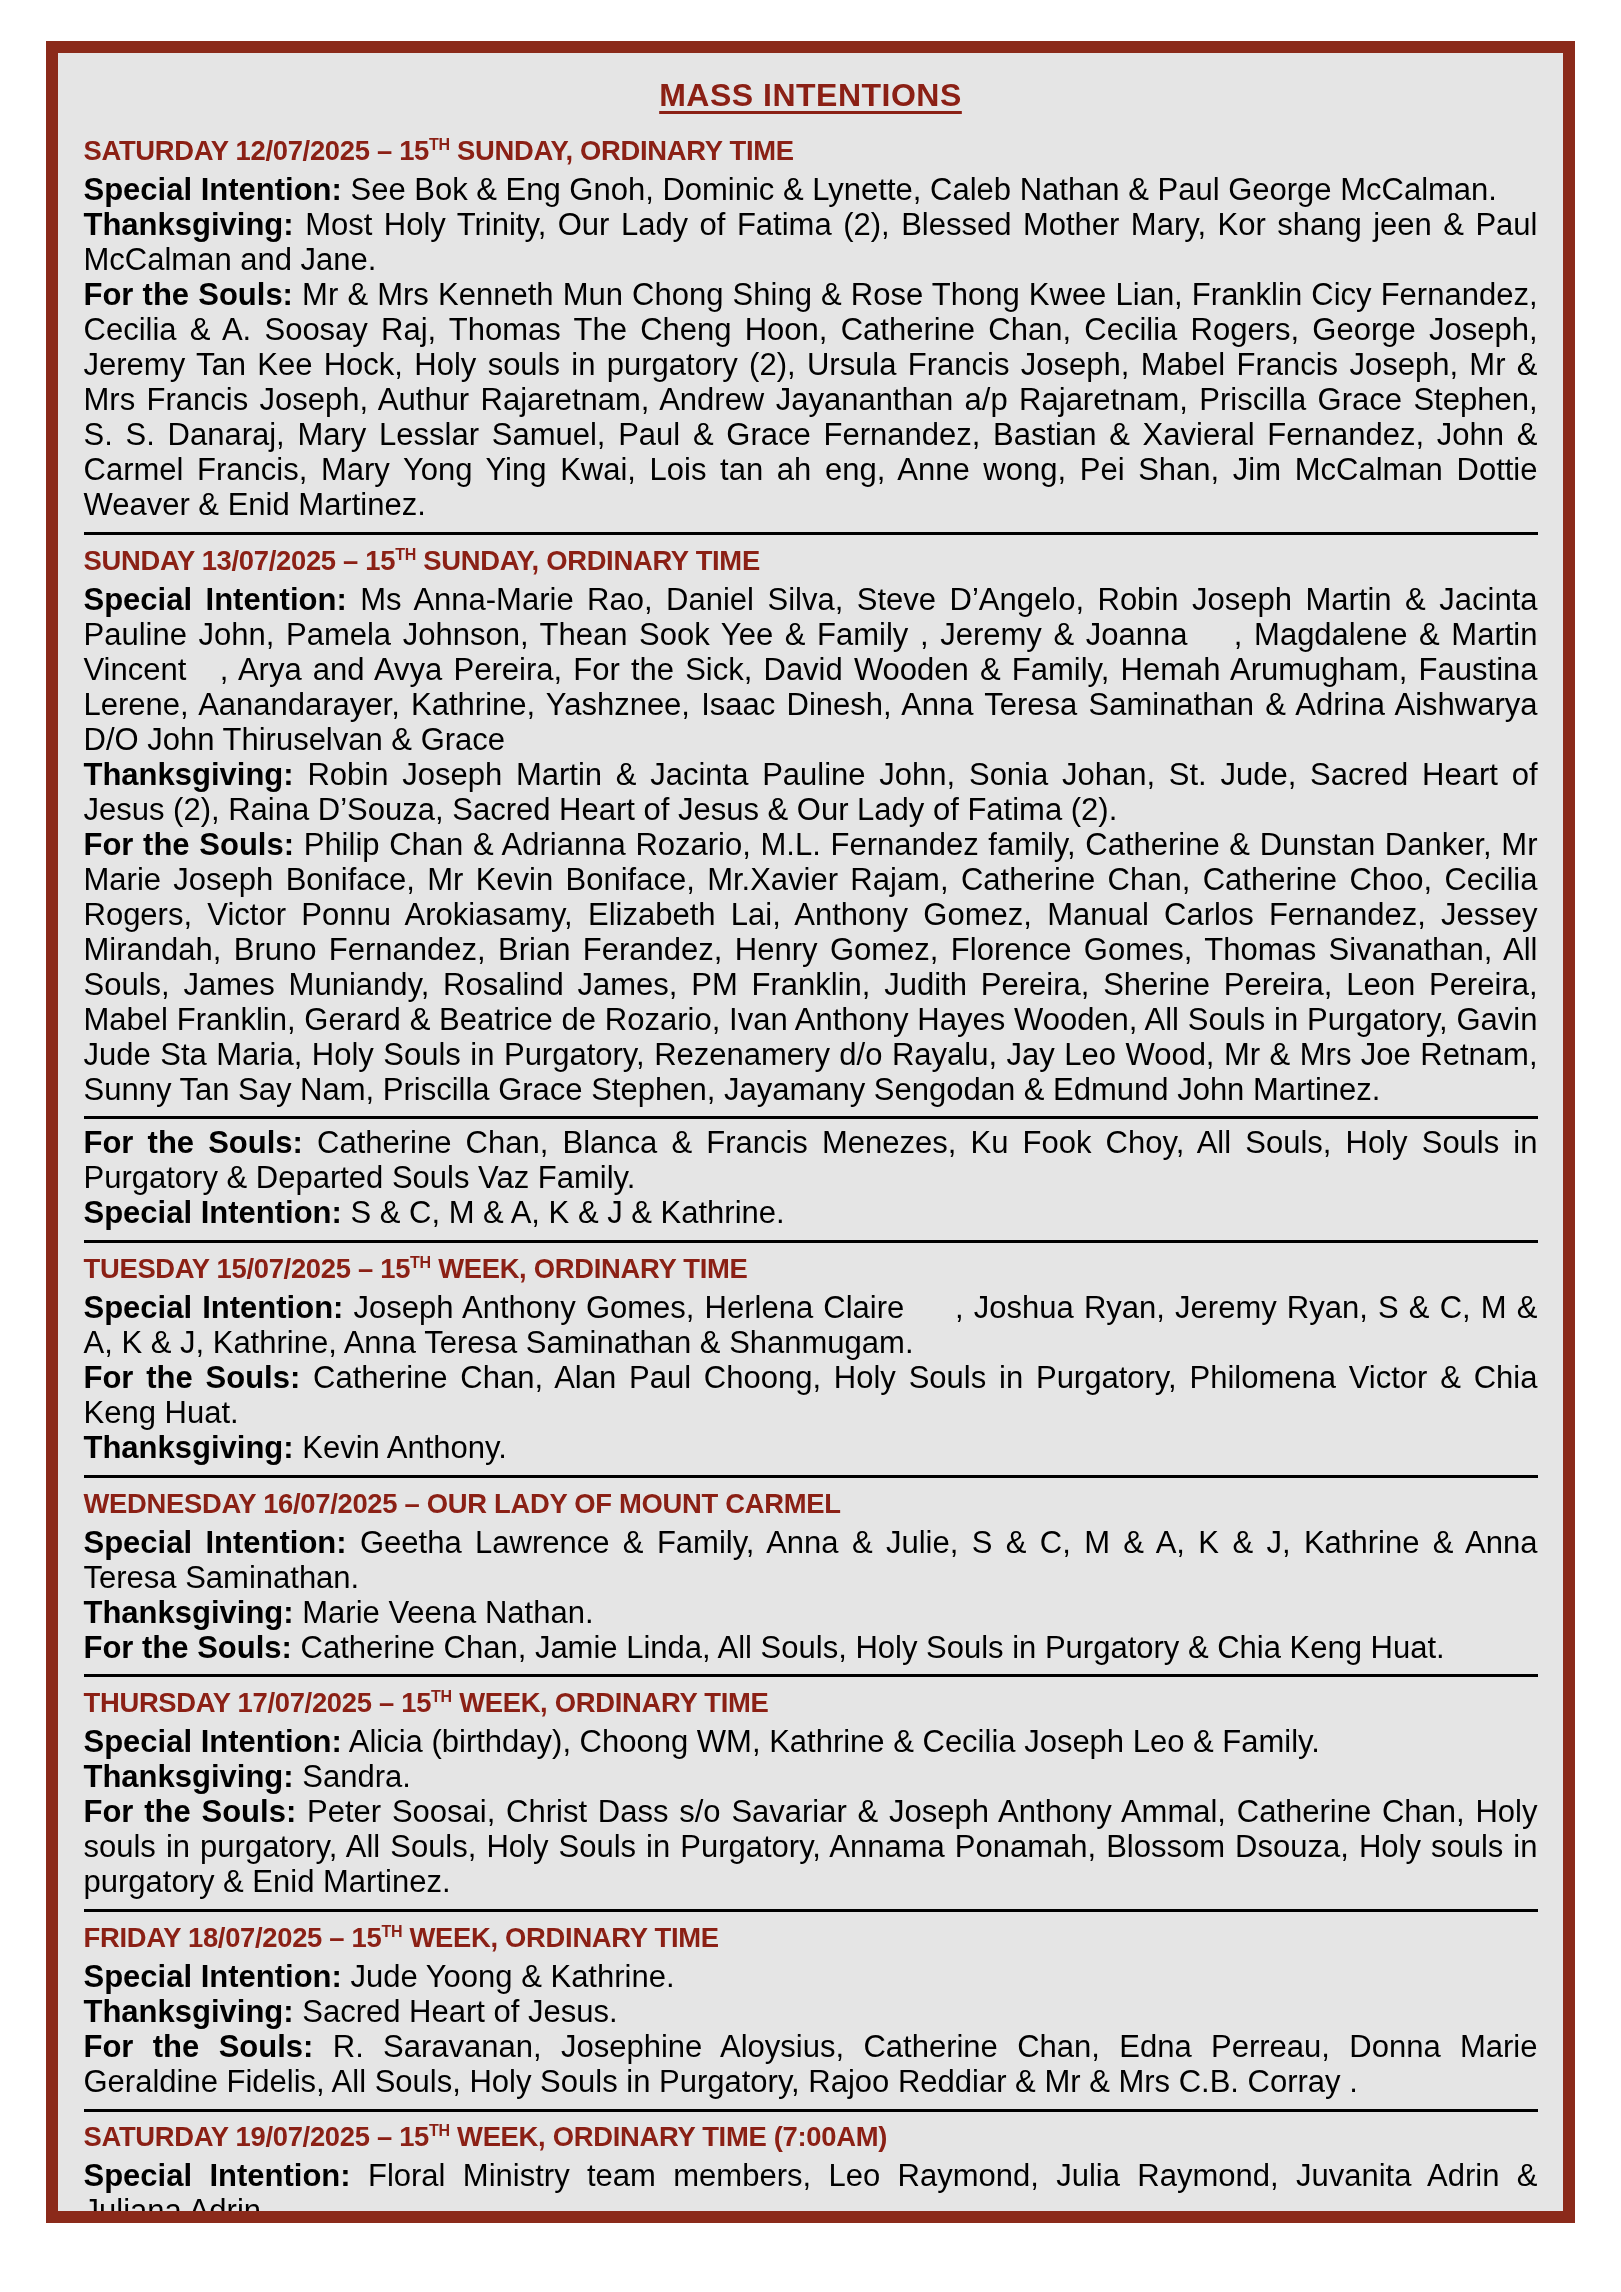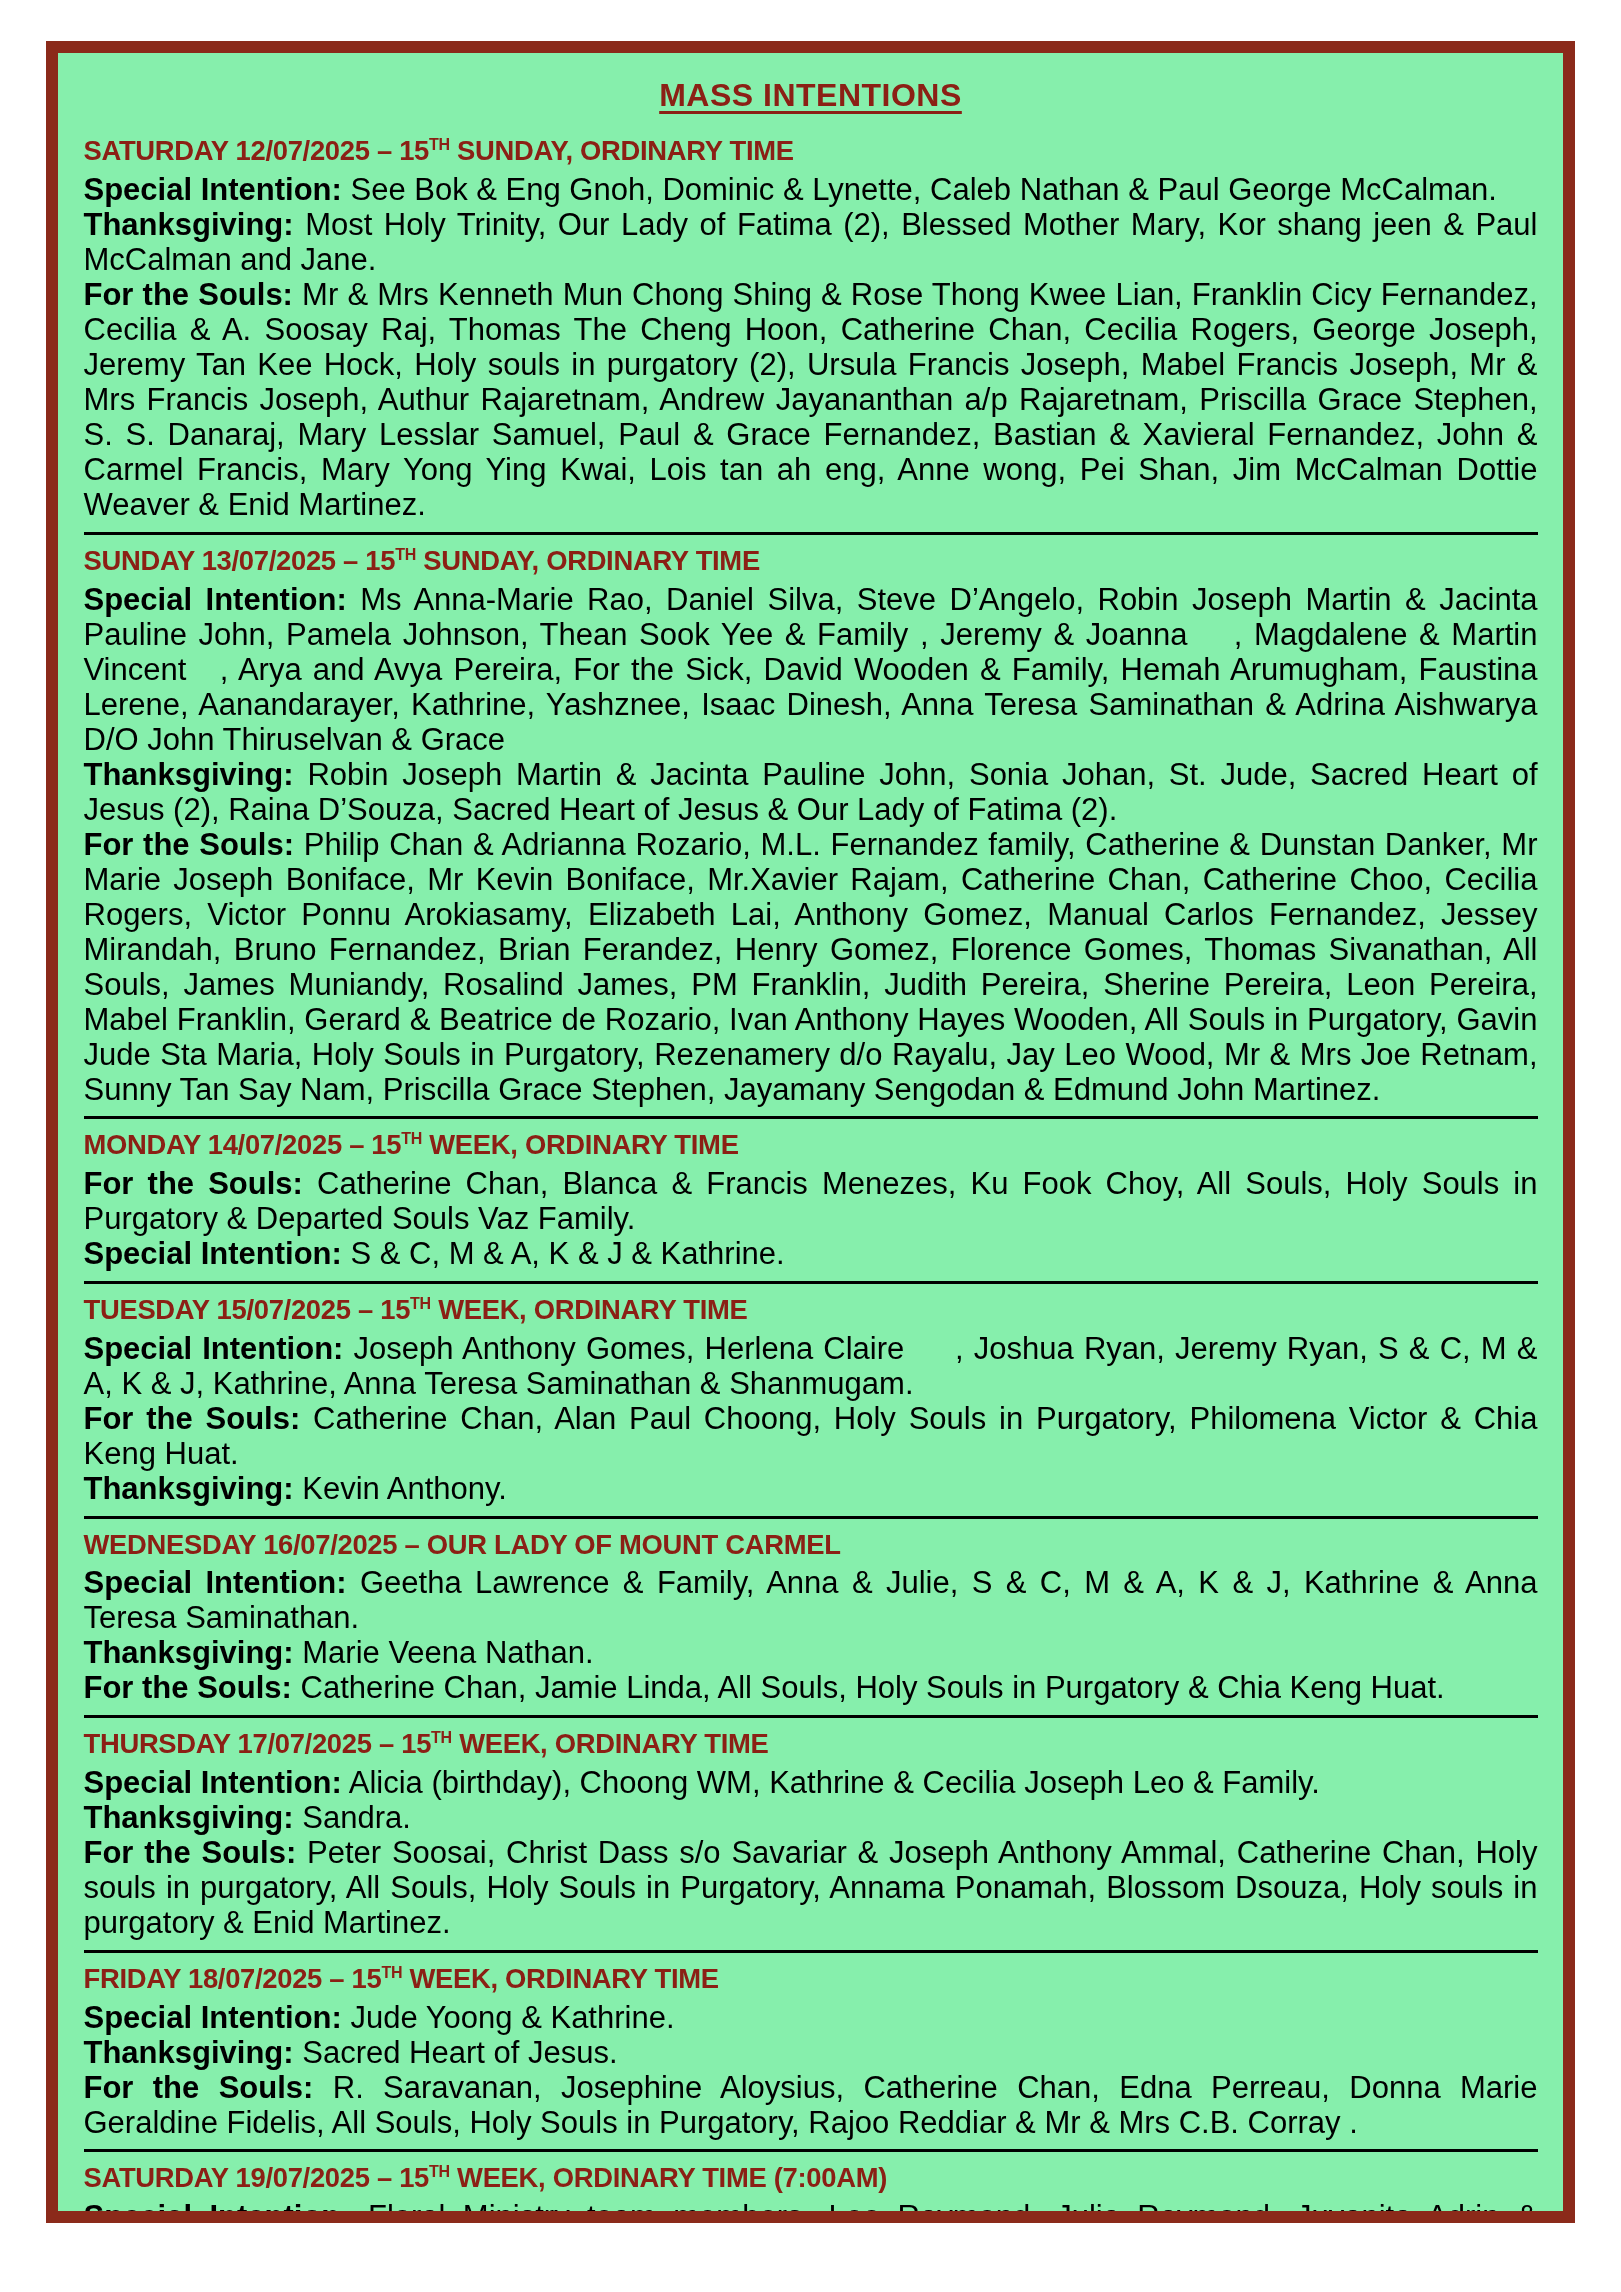--- a/index.html
+++ b/index.html
@@ -13,21 +13,21 @@
     color: var(--text, #000000);
   }
   .frame {
     box-sizing: border-box;
     margin: 41px 46px 8px 46px;
     width: 1529px;
     height: 2182px;
     border: 12.7px solid var(--border, #8b2a1a);
     padding: 11.8px 25.5px 19.6px 25.5px;
     overflow: hidden;
-    background: #86efac;
+    background: #e5e5e5;
   }
   .doc-title {
     text-align: center;
     font-size: 32px;
     font-weight: bold;
     color: var(--accent, #8b2015);
     text-decoration: underline;
     text-decoration-thickness: 2.9px;
     text-underline-offset: 4.9px;
     letter-spacing: 0.5px;
@@ -74,21 +74,20 @@
   </section>
 
   <section class="section">
     <h2 class="heading"><span>SUNDAY 13/07/2025 – 15</span><sup>TH</sup><span> SUNDAY, ORDINARY TIME</span></h2>
     <p class="entry"><strong class="label">Special Intention:</strong> <span>Ms Anna-Marie Rao, Daniel Silva, Steve D’Angelo, Robin Joseph Martin &amp; Jacinta Pauline John, Pamela Johnson, Thean Sook Yee &amp; Family , Jeremy &amp; Joanna&nbsp;&nbsp;&nbsp;&nbsp;, Magdalene &amp; Martin Vincent&nbsp;&nbsp;&nbsp;, Arya and Avya Pereira, For the Sick, David Wooden &amp; Family, Hemah Arumugham, Faustina Lerene, Aanandarayer, Kathrine, Yashznee, Isaac Dinesh, Anna Teresa Saminathan &amp; Adrina Aishwarya D/O John Thiruselvan &amp; Grace</span></p>
     <p class="entry"><strong class="label">Thanksgiving:</strong> <span>Robin Joseph Martin &amp; Jacinta Pauline John, Sonia Johan, St. Jude, Sacred Heart of Jesus (2), Raina D’Souza, Sacred Heart of Jesus &amp; Our Lady of Fatima (2).</span></p>
     <p class="entry"><strong class="label">For the Souls:</strong> <span>Philip Chan &amp; Adrianna Rozario, M.L. Fernandez family, Catherine &amp; Dunstan Danker, Mr Marie Joseph Boniface, Mr Kevin Boniface, Mr.Xavier Rajam, Catherine Chan, Catherine Choo, Cecilia Rogers, Victor Ponnu Arokiasamy, Elizabeth Lai, Anthony Gomez, Manual Carlos Fernandez, Jessey Mirandah, Bruno Fernandez, Brian Ferandez, Henry Gomez, Florence Gomes, Thomas Sivanathan, All Souls, James Muniandy, Rosalind James, PM Franklin, Judith Pereira, Sherine Pereira, Leon Pereira, Mabel Franklin, Gerard &amp; Beatrice de Rozario, Ivan Anthony Hayes Wooden, All Souls in Purgatory, Gavin Jude Sta Maria, Holy Souls in Purgatory, Rezenamery d/o Rayalu, Jay Leo Wood, Mr &amp; Mrs Joe Retnam, Sunny Tan Say Nam, Priscilla Grace Stephen, Jayamany Sengodan &amp; Edmund John Martinez.</span></p>
   </section>
 
   <section class="section">
-    <h2 class="heading"><span>MONDAY 14/07/2025 – 15</span><sup>TH</sup><span> WEEK, ORDINARY TIME</span></h2>
     <p class="entry"><strong class="label">For the Souls:</strong> <span>Catherine Chan, Blanca &amp; Francis Menezes, Ku Fook Choy, All Souls, Holy Souls in Purgatory &amp; Departed Souls Vaz Family.</span></p>
     <p class="entry"><strong class="label">Special Intention:</strong> <span>S &amp; C, M &amp; A, K &amp; J &amp; Kathrine.</span></p>
   </section>
 
   <section class="section">
     <h2 class="heading"><span>TUESDAY 15/07/2025 – 15</span><sup>TH</sup><span> WEEK, ORDINARY TIME</span></h2>
     <p class="entry"><strong class="label">Special Intention:</strong> <span>Joseph Anthony Gomes, Herlena Claire&nbsp;&nbsp;&nbsp;&nbsp;&nbsp;, Joshua Ryan, Jeremy Ryan, S &amp; C, M &amp; A, K &amp; J, Kathrine, Anna Teresa Saminathan &amp; Shanmugam.</span></p>
     <p class="entry"><strong class="label">For the Souls:</strong> <span>Catherine Chan, Alan Paul Choong, Holy Souls in Purgatory, Philomena Victor &amp; Chia Keng Huat.</span></p>
     <p class="entry"><strong class="label">Thanksgiving:</strong> <span>Kevin Anthony.</span></p>
   </section>

